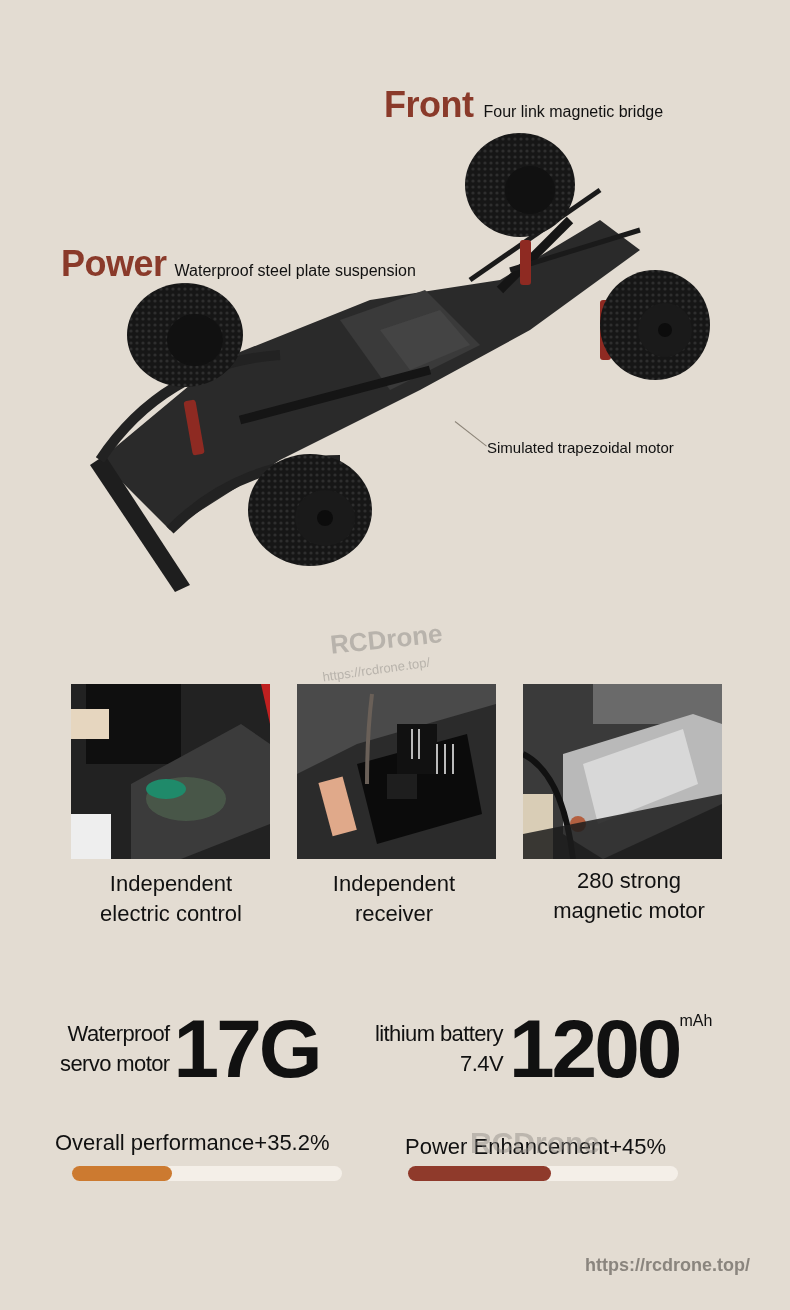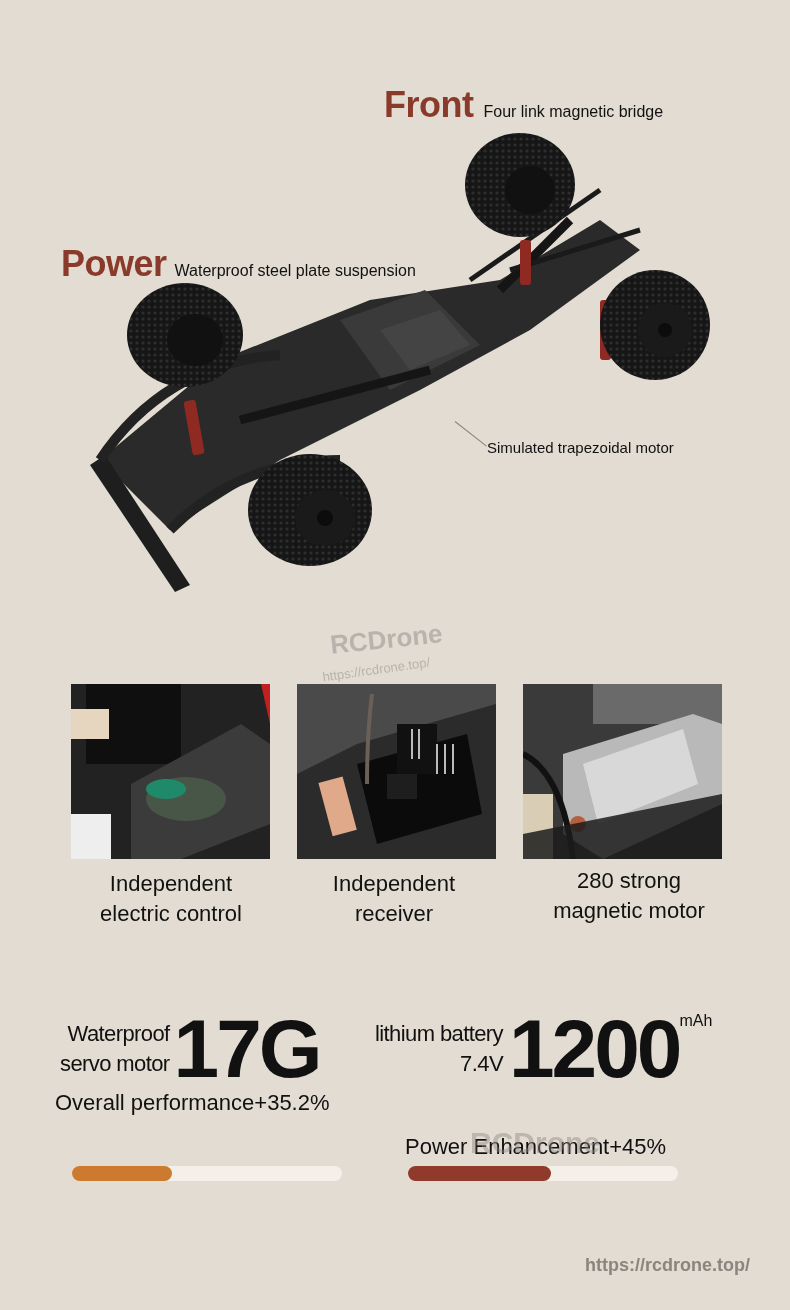--- a/index.html
+++ b/index.html
@@ -156,21 +156,21 @@
 
 <div class="abs" style="left:375px; top:1008px; display:flex; align-items:center;">
   <div class="spec-small" style="text-align:right; margin-right:6px;">
     <div>lithium battery</div>
     <div>7.4V</div>
   </div>
   <div class="spec-big">1200</div>
   <div style="align-self:flex-start; font-size:16px; margin-left:0; margin-top:4px;">mAh</div>
 </div>
 
-<div class="abs bar-label" style="left:55px; top:1090px;text-align:right;">Overall performance+35.2%</div>
+<div class="abs bar-label" style="left:55px; top:1130px;text-align:right;">Overall performance+35.2%</div>
 <div class="bar-track" style="left:72px; top:1166px; width:270px;">
   <div class="bar-fill" style="width:37%; background:#cc7a30;"></div>
 </div>
 
 <div class="abs bar-label" style="left:405px; top:1134px;">Power Enhancement+45%</div>
 <div class="abs watermark" style="left:470px; top:1126px; font-size:30px; color:rgba(140,135,130,0.45);">RCDrone</div>
 <div class="bar-track" style="left:408px; top:1166px; width:270px;">
   <div class="bar-fill" style="width:53%; background:#8f3a2b;"></div>
 </div>
 

